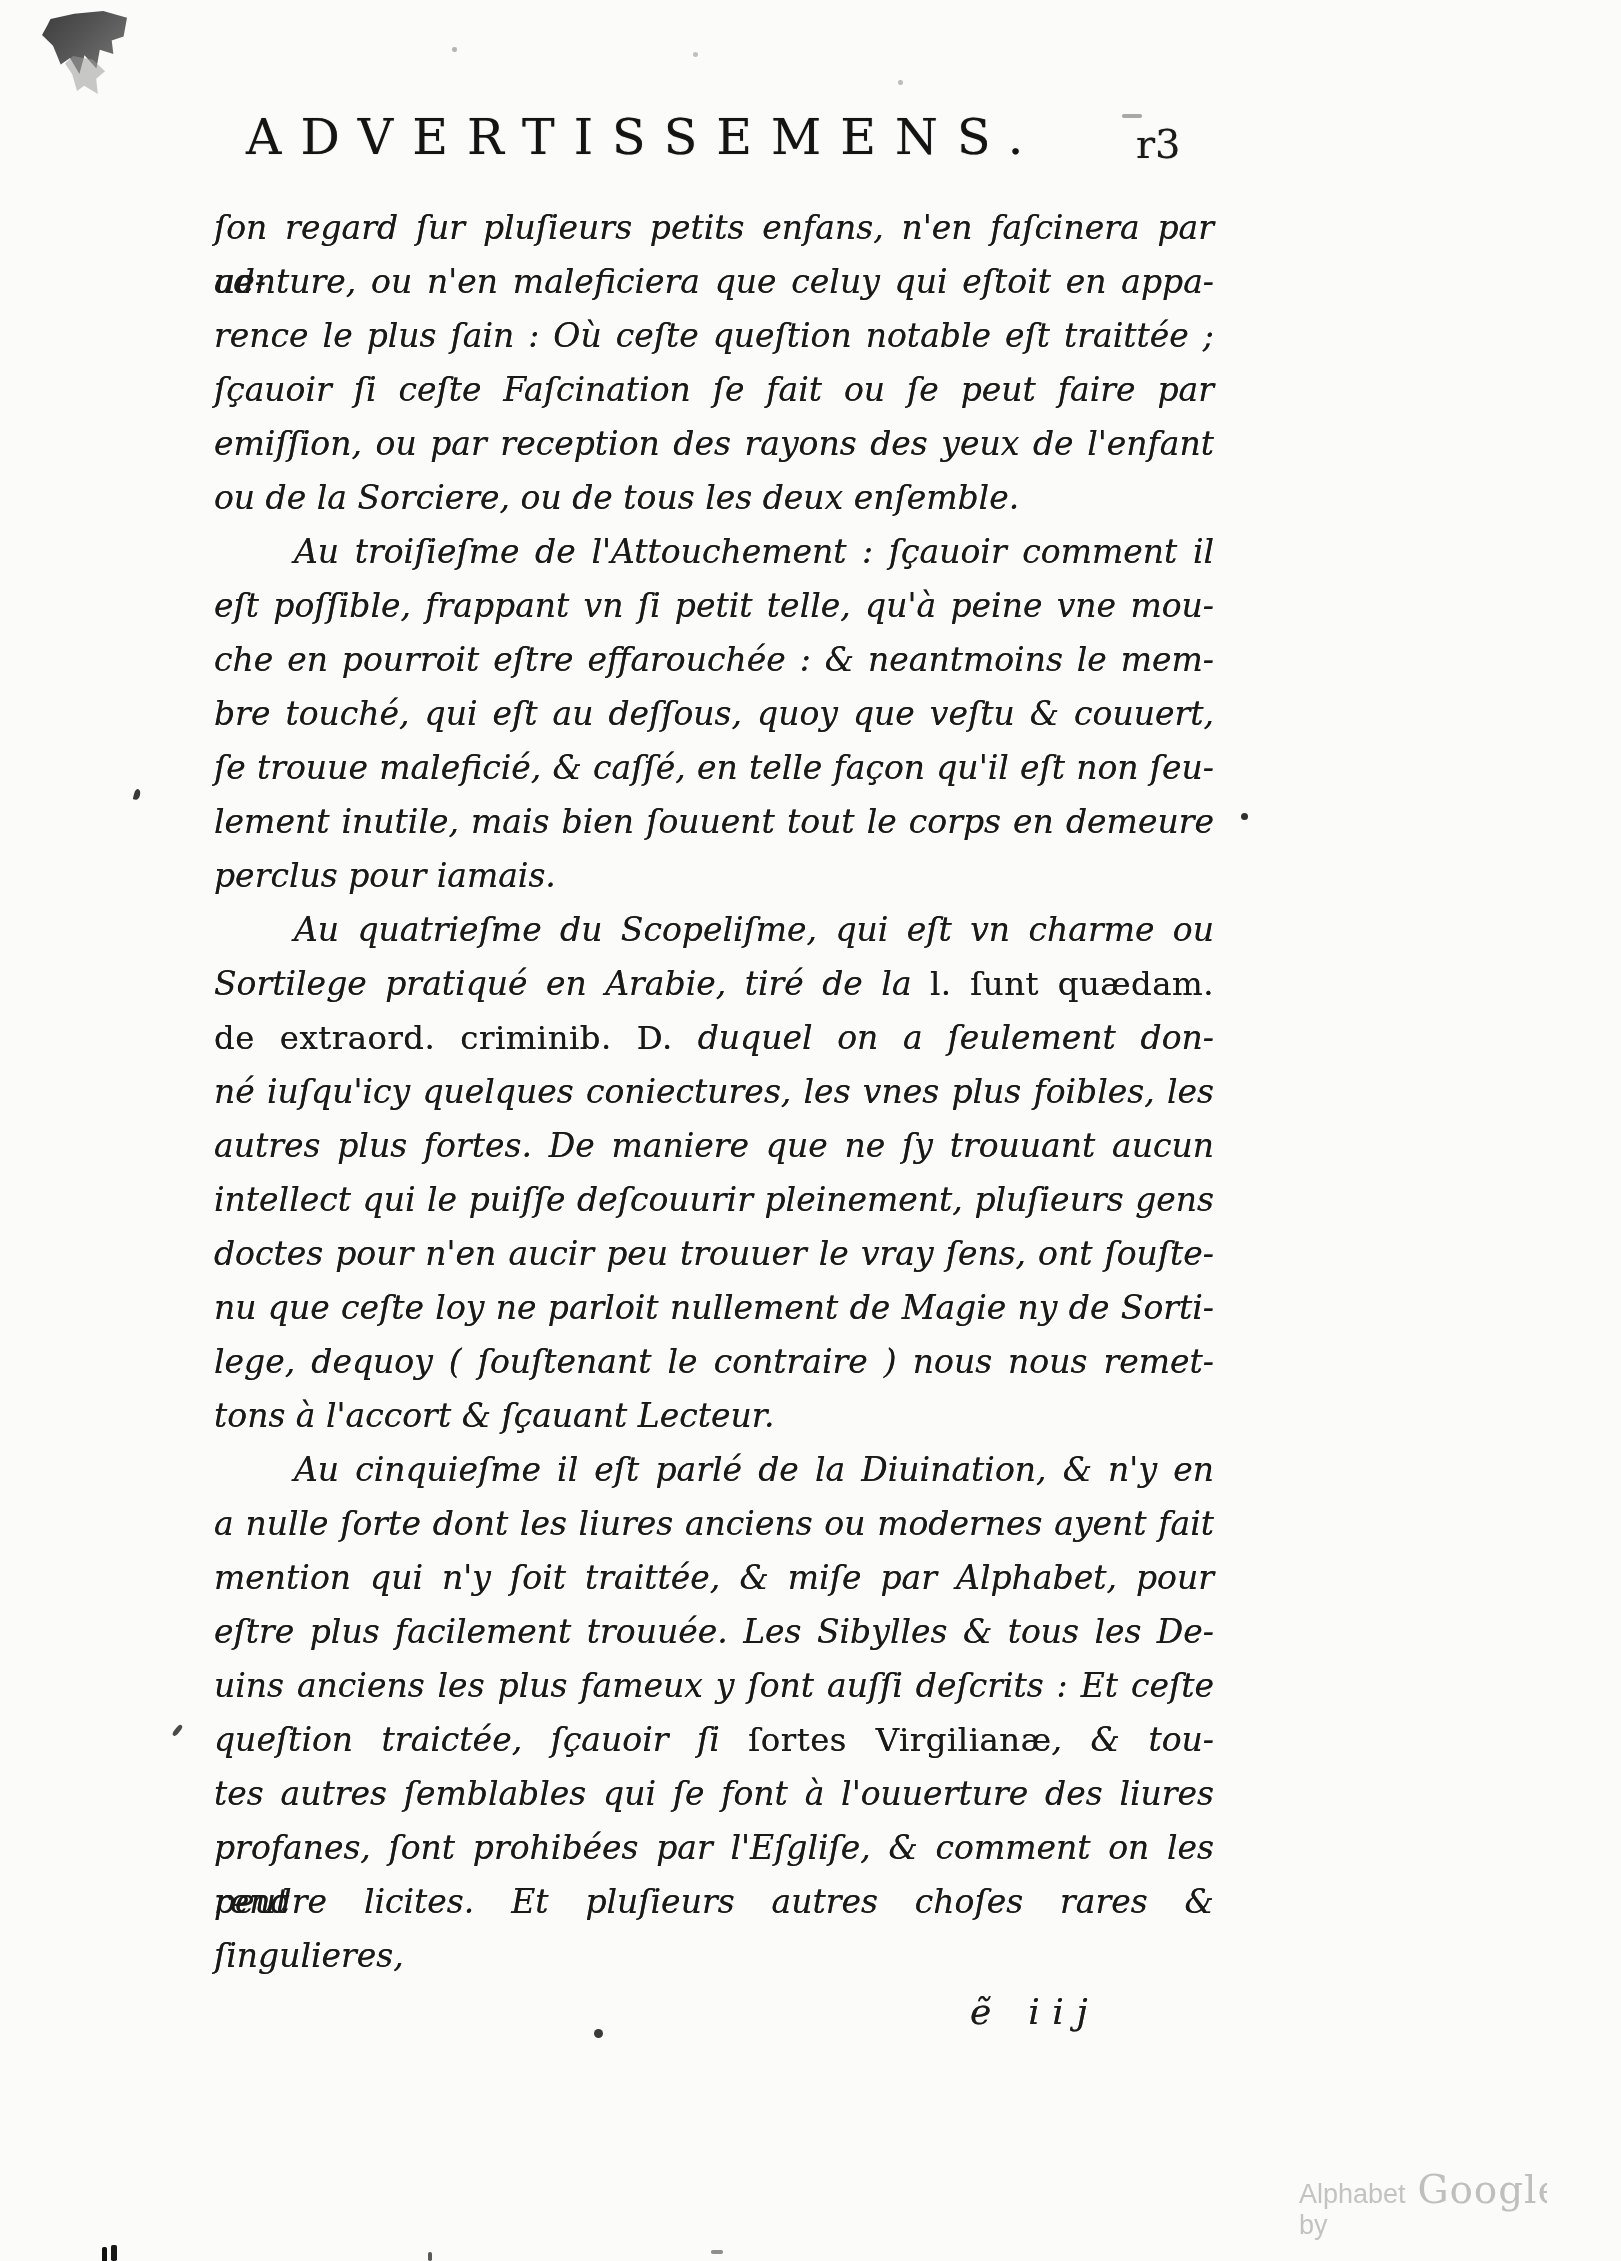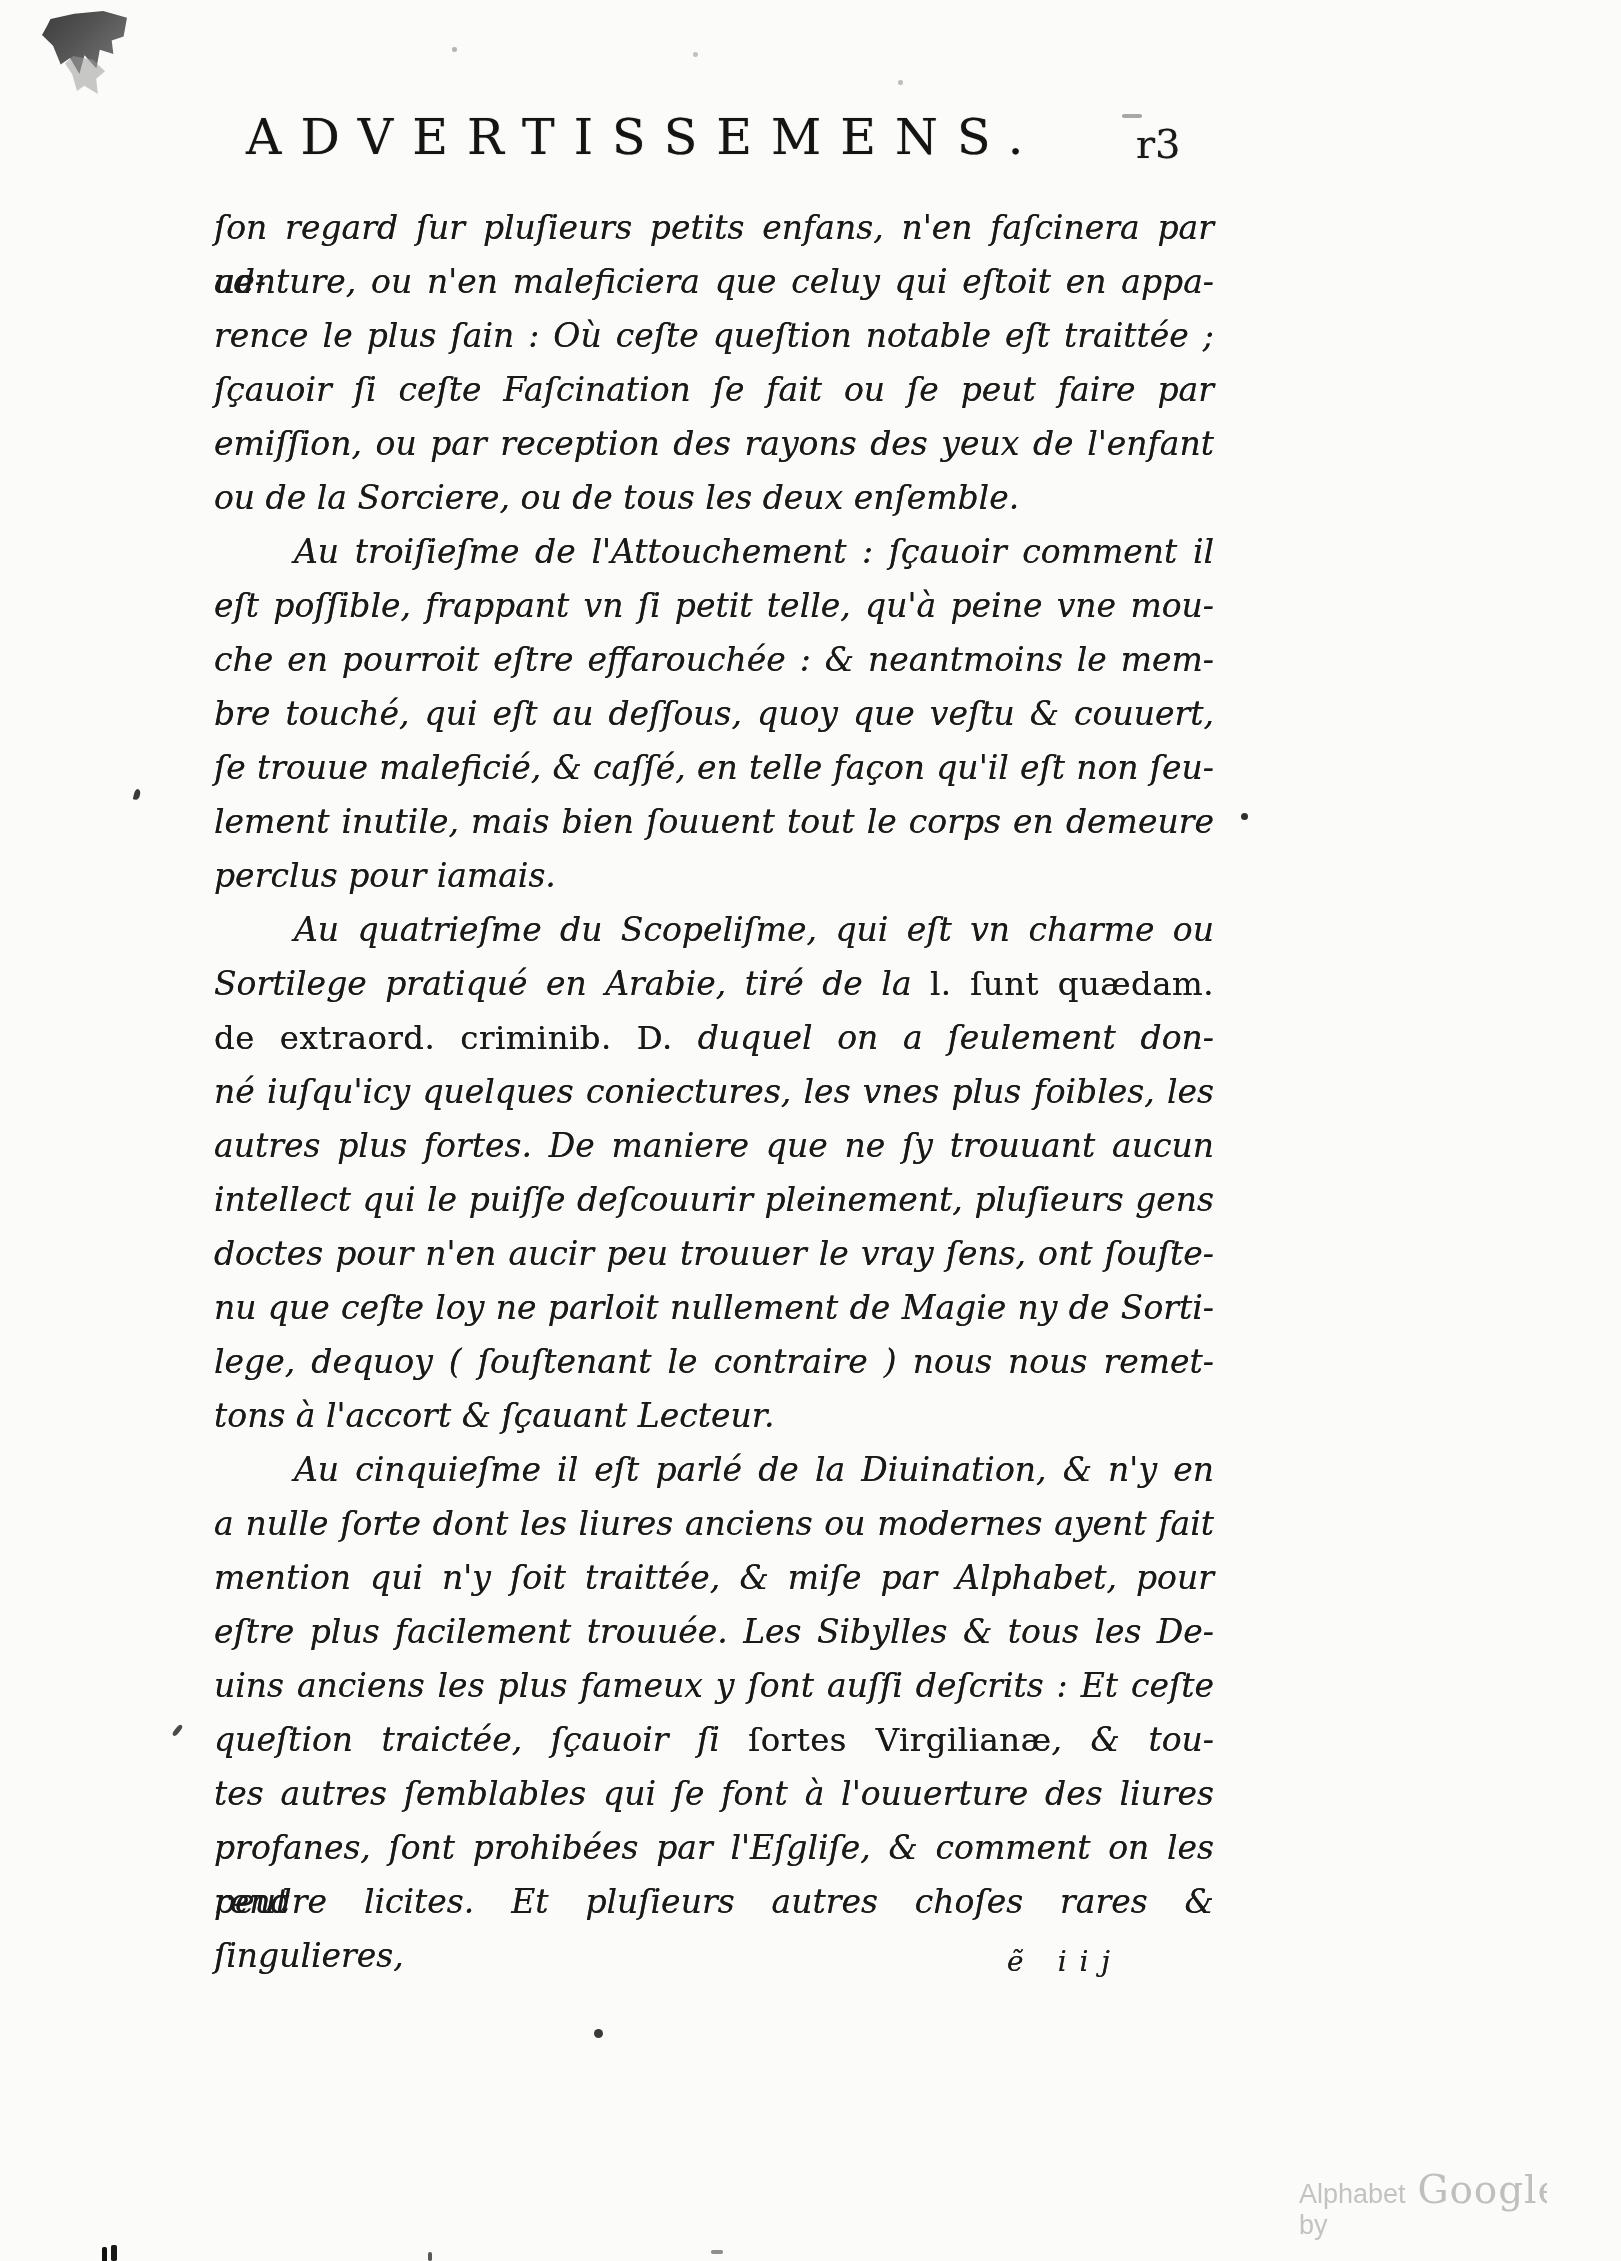--- a/index.html
+++ b/index.html
@@ -41,25 +41,24 @@
     overflow: visible;
     white-space: nowrap;
   }
   .line span { white-space: normal; }
   .line { white-space: normal; }
   .line.endp { text-align-last: left; }
   .line.ind { padding-left: 80px; }
   .roman { font-style: normal; font-size: 0.98em; letter-spacing: 0.5px; margin-top: 28px; }
   
   .sig {
-    position: absolute; left: 970px; top: 1945px;
-    font-style: italic; font-size: 28px;
+    position: absolute; left: 970px; top: 1991px;
+    font-style: italic; font-size: 36px;
     letter-spacing: 12.7px;
     text-shadow: 0 0 0.5px rgba(25,25,25,0.75);
-    margin-left: 37px;
   }
   
   .watermark {
     position: absolute; left: 1299px; top: 2167px;
     display: flex; align-items: baseline; gap: 11.8px;
     user-select: none;
   }
   .wm-pre { font-family: "Liberation Sans", sans-serif; font-size: 27px; color: #c3c3c3; }
   .wm-brand { font-family: "DejaVu Serif", serif; font-size: 39px; color: #bfbfbf; letter-spacing: 0.9px; text-align: right; }
   

